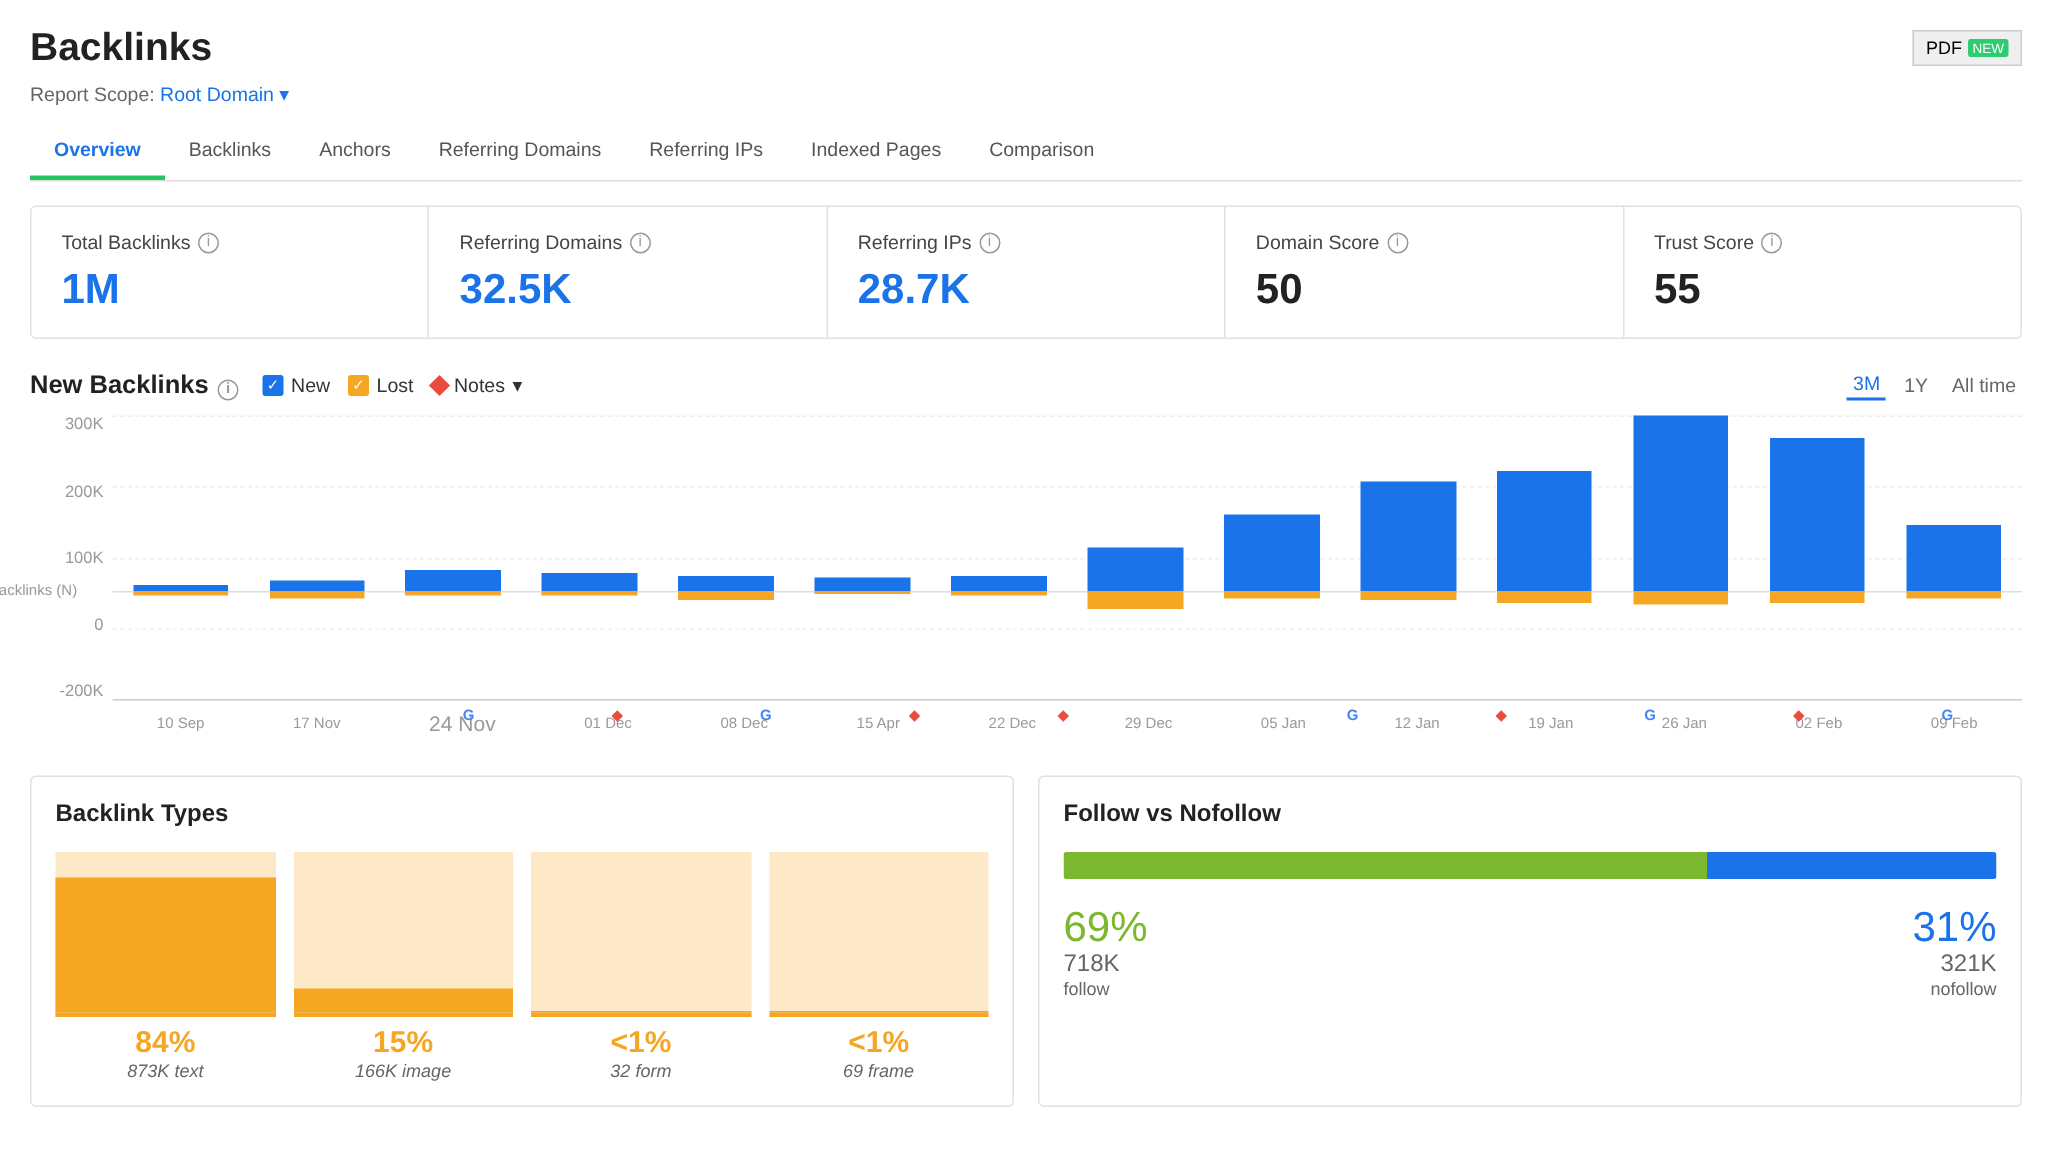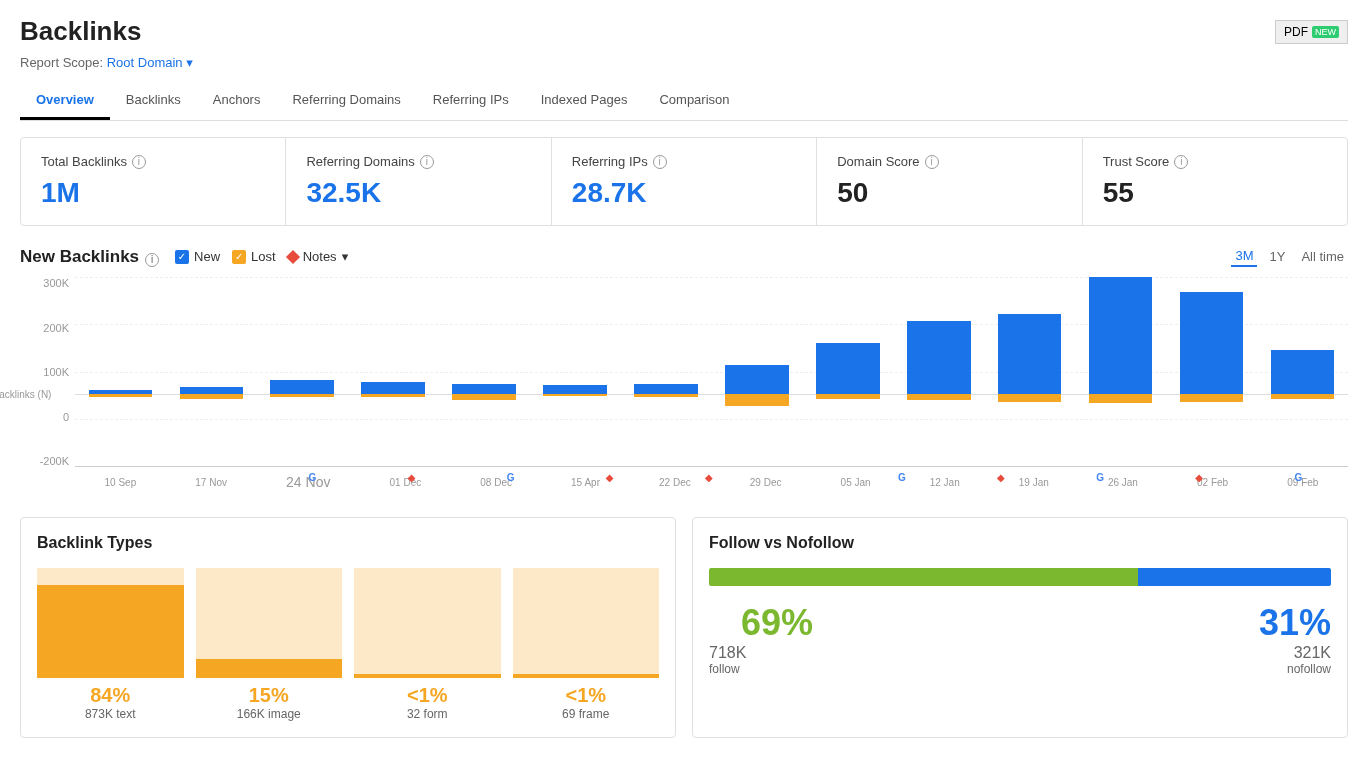--- a/index.html
+++ b/index.html
@@ -6,21 +6,21 @@
     body { font-family: Arial, sans-serif; background: #fff; color: #333; font-size: 13px; }
     .page { padding: 16px 20px; }
     .page-header { display: flex; justify-content: space-between; align-items: center; margin-bottom: 8px; }
     .page-title { font-size: 26px; font-weight: bold; color: #222; }
     .pdf-btn { border: 1px solid #ccc; padding: 4px 8px; font-size: 12px; cursor: pointer; display: flex; align-items: center; gap: 4px; }
     .pdf-btn .new-badge { background: #2ecc71; color: #fff; font-size: 9px; padding: 1px 3px; border-radius: 2px; }
     .report-scope { font-size: 13px; color: #666; margin-bottom: 12px; }
     .report-scope a { color: #1a73e8; text-decoration: none; }
     .tabs { display: flex; border-bottom: 1px solid #ddd; margin-bottom: 16px; }
     .tab { padding: 10px 16px; cursor: pointer; font-size: 13px; color: #555; border-bottom: 3px solid transparent; }
-    .tab.active { color: #1a73e8; border-bottom: 3px solid #000000; font-weight: bold; }
+    .tab.active { color: #1a73e8; border-bottom: 3px solid #22c55e; font-weight: bold; }
     .metrics-row { display: flex; gap: 0; margin-bottom: 20px; border: 1px solid #e0e0e0; border-radius: 4px; overflow: hidden; }
     .metric-card { flex: 1; padding: 16px 20px; border-right: 1px solid #e0e0e0; }
     .metric-card:last-child { border-right: none; }
     .metric-label { font-size: 13px; color: #444; margin-bottom: 8px; display: flex; align-items: center; gap: 5px; }
     .metric-value { font-size: 28px; font-weight: bold; color: #1a73e8; }
     .metric-value.dark { color: #222; }
     .info-icon { display: inline-flex; align-items: center; justify-content: center; width: 14px; height: 14px; border-radius: 50%; border: 1px solid #999; color: #999; font-size: 10px; cursor: pointer; }
     .new-backlinks-header { display: flex; justify-content: space-between; align-items: center; margin-bottom: 10px; }
     .new-backlinks-title { font-size: 17px; font-weight: bold; color: #222; display: flex; align-items: flex-end; gap: 6px; }
     .legend-row { display: flex; align-items: center; gap: 12px; }
@@ -29,27 +29,27 @@
     .time-btn { font-size: 13px; color: #666; cursor: pointer; padding: 2px 4px; }
     .time-btn.active { color: #1a73e8; border-bottom: 2px solid #1a73e8; }
     .bottom-cards { display: flex; gap: 16px; margin-top: 20px; }
     .card { border: 1px solid #e0e0e0; border-radius: 4px; padding: 16px; flex: 1; }
     .card-title { font-size: 16px; font-weight: bold; color: #222; margin-bottom: 16px; }
     .backlink-types { display: flex; gap: 12px; }
     .type-item { display: flex; flex-direction: column; align-items: center; flex: 1; }
     .type-bar-container { width: 100%; height: 110px; background: #fde8c8; position: relative; border-bottom: 3px solid #f5a623; }
     .type-bar-fill { position: absolute; bottom: 0; left: 0; right: 0; background: #f5a623; }
     .type-pct { font-size: 20px; font-weight: bold; color: #f5a623; margin-top: 6px; }
-    .type-label { font-size: 12px; color: #666; }
+    .type-label { font-size: 12px; color: #666; font-style: italic; }
     .follow-bar-container { display: flex; height: 18px; border-radius: 2px; overflow: hidden; margin-bottom: 16px; }
     .follow-bar-green { background: #7cb82f; }
     .follow-bar-blue { background: #1a73e8; }
     .follow-stats { display: flex; justify-content: space-between; }
     .follow-stat { display: flex; flex-direction: column; }
-    .follow-pct { font-size: 36px; font-weight: bold; margin-left: 32px; }
+    .follow-pct { font-size: 28px; font-weight: normal; }
     .follow-pct.green { color: #7cb82f; }
     .follow-pct.blue { color: #1a73e8; text-align: right; }
     .follow-count { font-size: 16px; color: #666; }
     .follow-type { font-size: 12px; color: #666; }
     .checkbox-icon { width: 14px; height: 14px; background: #1a73e8; border-radius: 2px; display: inline-flex; align-items: center; justify-content: center; color: #fff; font-size: 10px; }
     .checkbox-orange { width: 14px; height: 14px; background: #f5a623; border-radius: 2px; display: inline-flex; align-items: center; justify-content: center; color: #fff; font-size: 10px; }
   </style>
 </head>
 <body>
 

